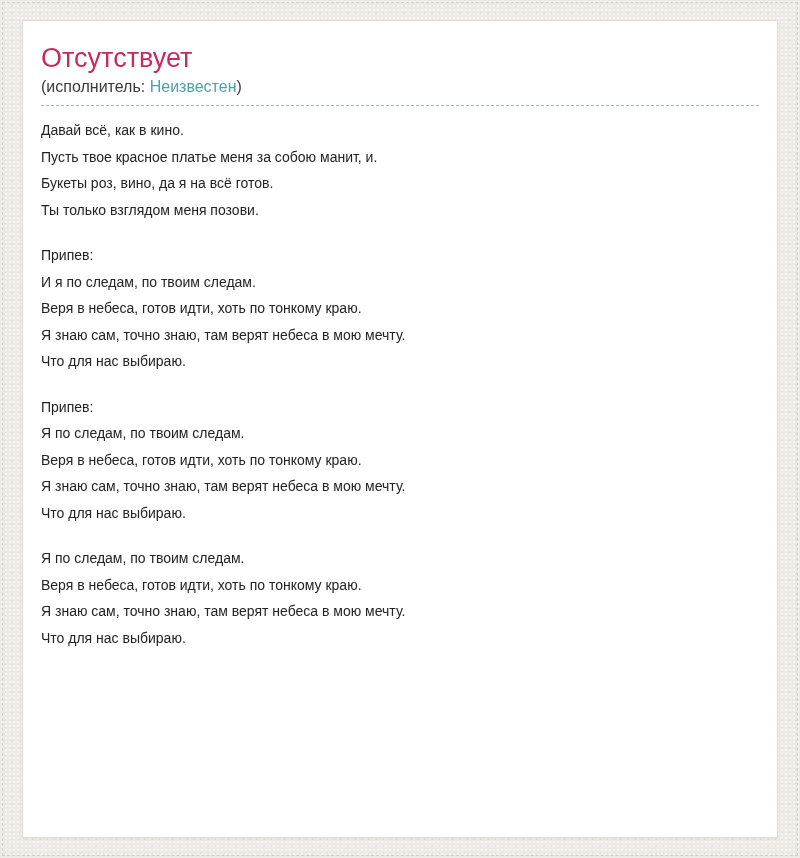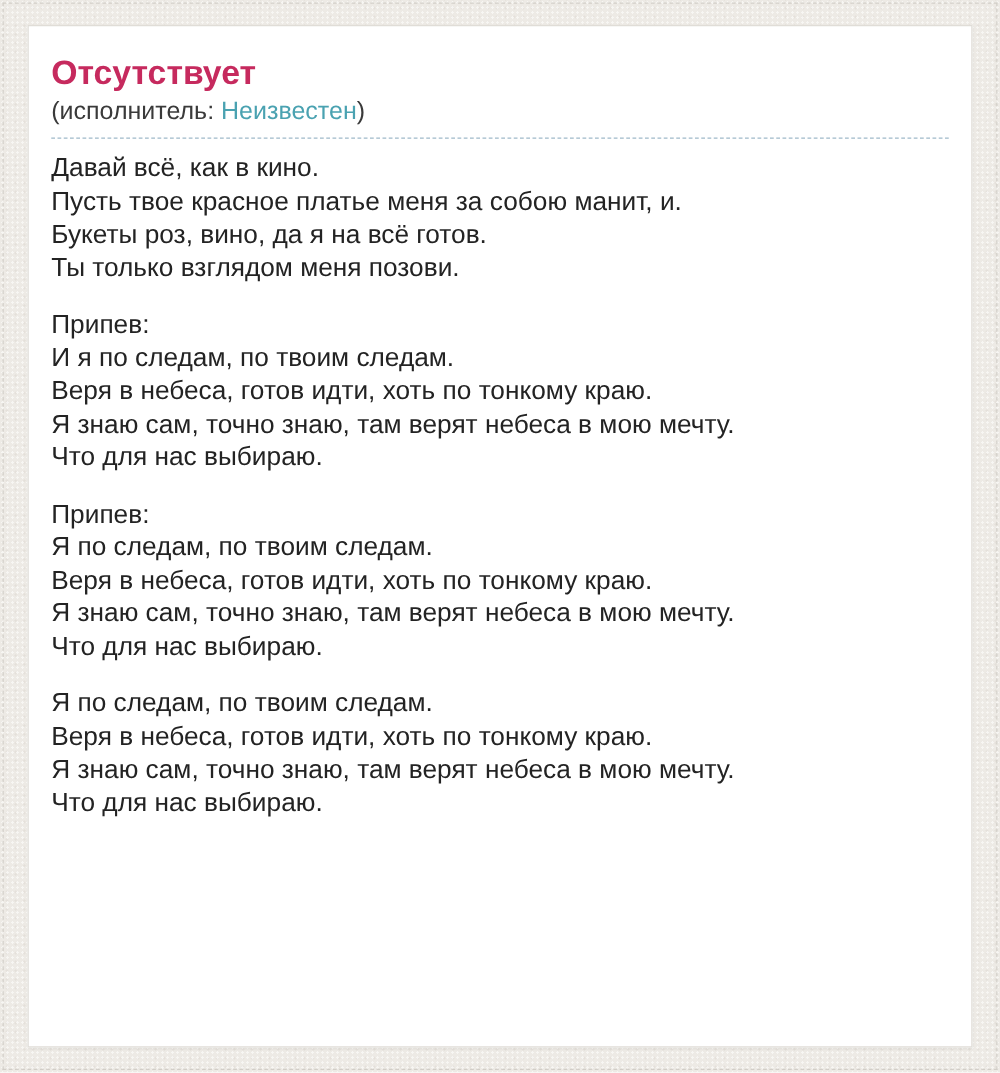--- a/index.html
+++ b/index.html
@@ -39,40 +39,40 @@
     width: 756px;
     height: 818px;
     background: var(--card-background);
     border: 1px solid #E0DDD7;
     box-shadow: 0 1px 2px rgba(0,0,0,0.06);
     padding: 22px 18px 30px 18px;
   }
   h1.song-title {
     margin: 0;
     font-size: 27px;
-    font-weight: bold;
+    font-weight: normal;
     line-height: 1.15;
     color: var(--title);
   }
   .artist-line {
     margin-top: 3px;
-    font-size: 20px;
+    font-size: 16px;
     line-height: 1.25;
     color: var(--artist-text);
     border-bottom: 1px dashed var(--separator-dash);
     padding-bottom: 8px;
   }
   .artist-line a {
     color: var(--artist-link);
     text-decoration: none;
     cursor: pointer;
   }
   .lyrics {
     margin-top: 11px;
-    font-size: 21px;
+    font-size: 14px;
     line-height: 26.5px;
     color: var(--body-text);
   }
   .lyrics p.stanza { margin: 0 0 19px 0; }
   .lyrics p.stanza:last-child { margin-bottom: 0; }
 </style>
 </head>
 <body>
 
 <div class="page-frame"></div>

